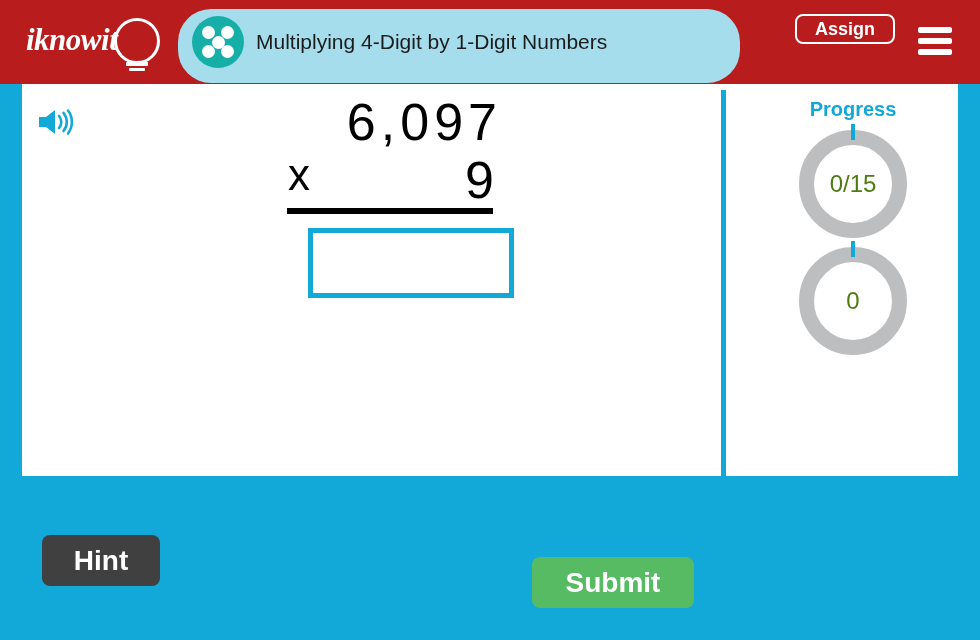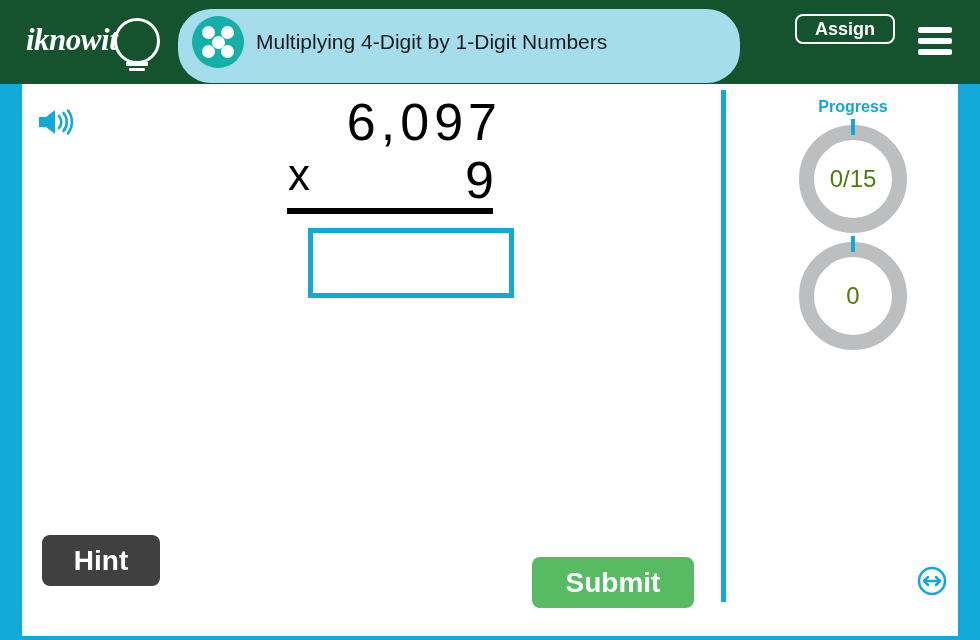--- a/index.html
+++ b/index.html
@@ -19,21 +19,21 @@
     height: 640px;
     background: #12A8D8;
   }
 
   
   .header {
     position: absolute;
     left: 0; top: 0;
     width: 980px;
     height: 84px;
-    background: #14532d;
+    background: #b91c1c;
   }
   .logo {
     position: absolute;
     left: 22px; top: 14px;
     width: 150px; height: 56px;
   }
   .logo-text {
     position: absolute;
     left: 4px; top: 8px;
     font-family: "Liberation Serif", serif;
@@ -133,21 +133,21 @@
     display: block;
   }
   .hamburger i:nth-child(1) { top: 0px; }
   .hamburger i:nth-child(2) { top: 11px; }
   .hamburger i:nth-child(3) { top: 22px; }
 
   
   .stage {
     position: absolute;
     left: 22px; top: 84px;
-    width: 936px; height: 552px;
+    width: 936px; height: 392px;
     background: #ffffff;
   }
 
   
   .speaker {
     position: absolute;
     left: 14px; top: 22px;
     width: 40px; height: 32px;
     cursor: pointer;
   }
@@ -209,21 +209,21 @@
   }
 
   
   .side {
     position: absolute;
     left: 726px; top: 0;
     width: 210px;
     text-align: center;
   }
   .side-label {
-    font-size: 16px;
+    font-size: 20px;
     font-weight: bold;
     color: #12A8D8;
     margin-top: 14px;
   }
   .ring-wrap {
     position: relative;
     width: 108px; height: 108px;
     margin: 9px auto 0 auto;
   }
   .ring {

